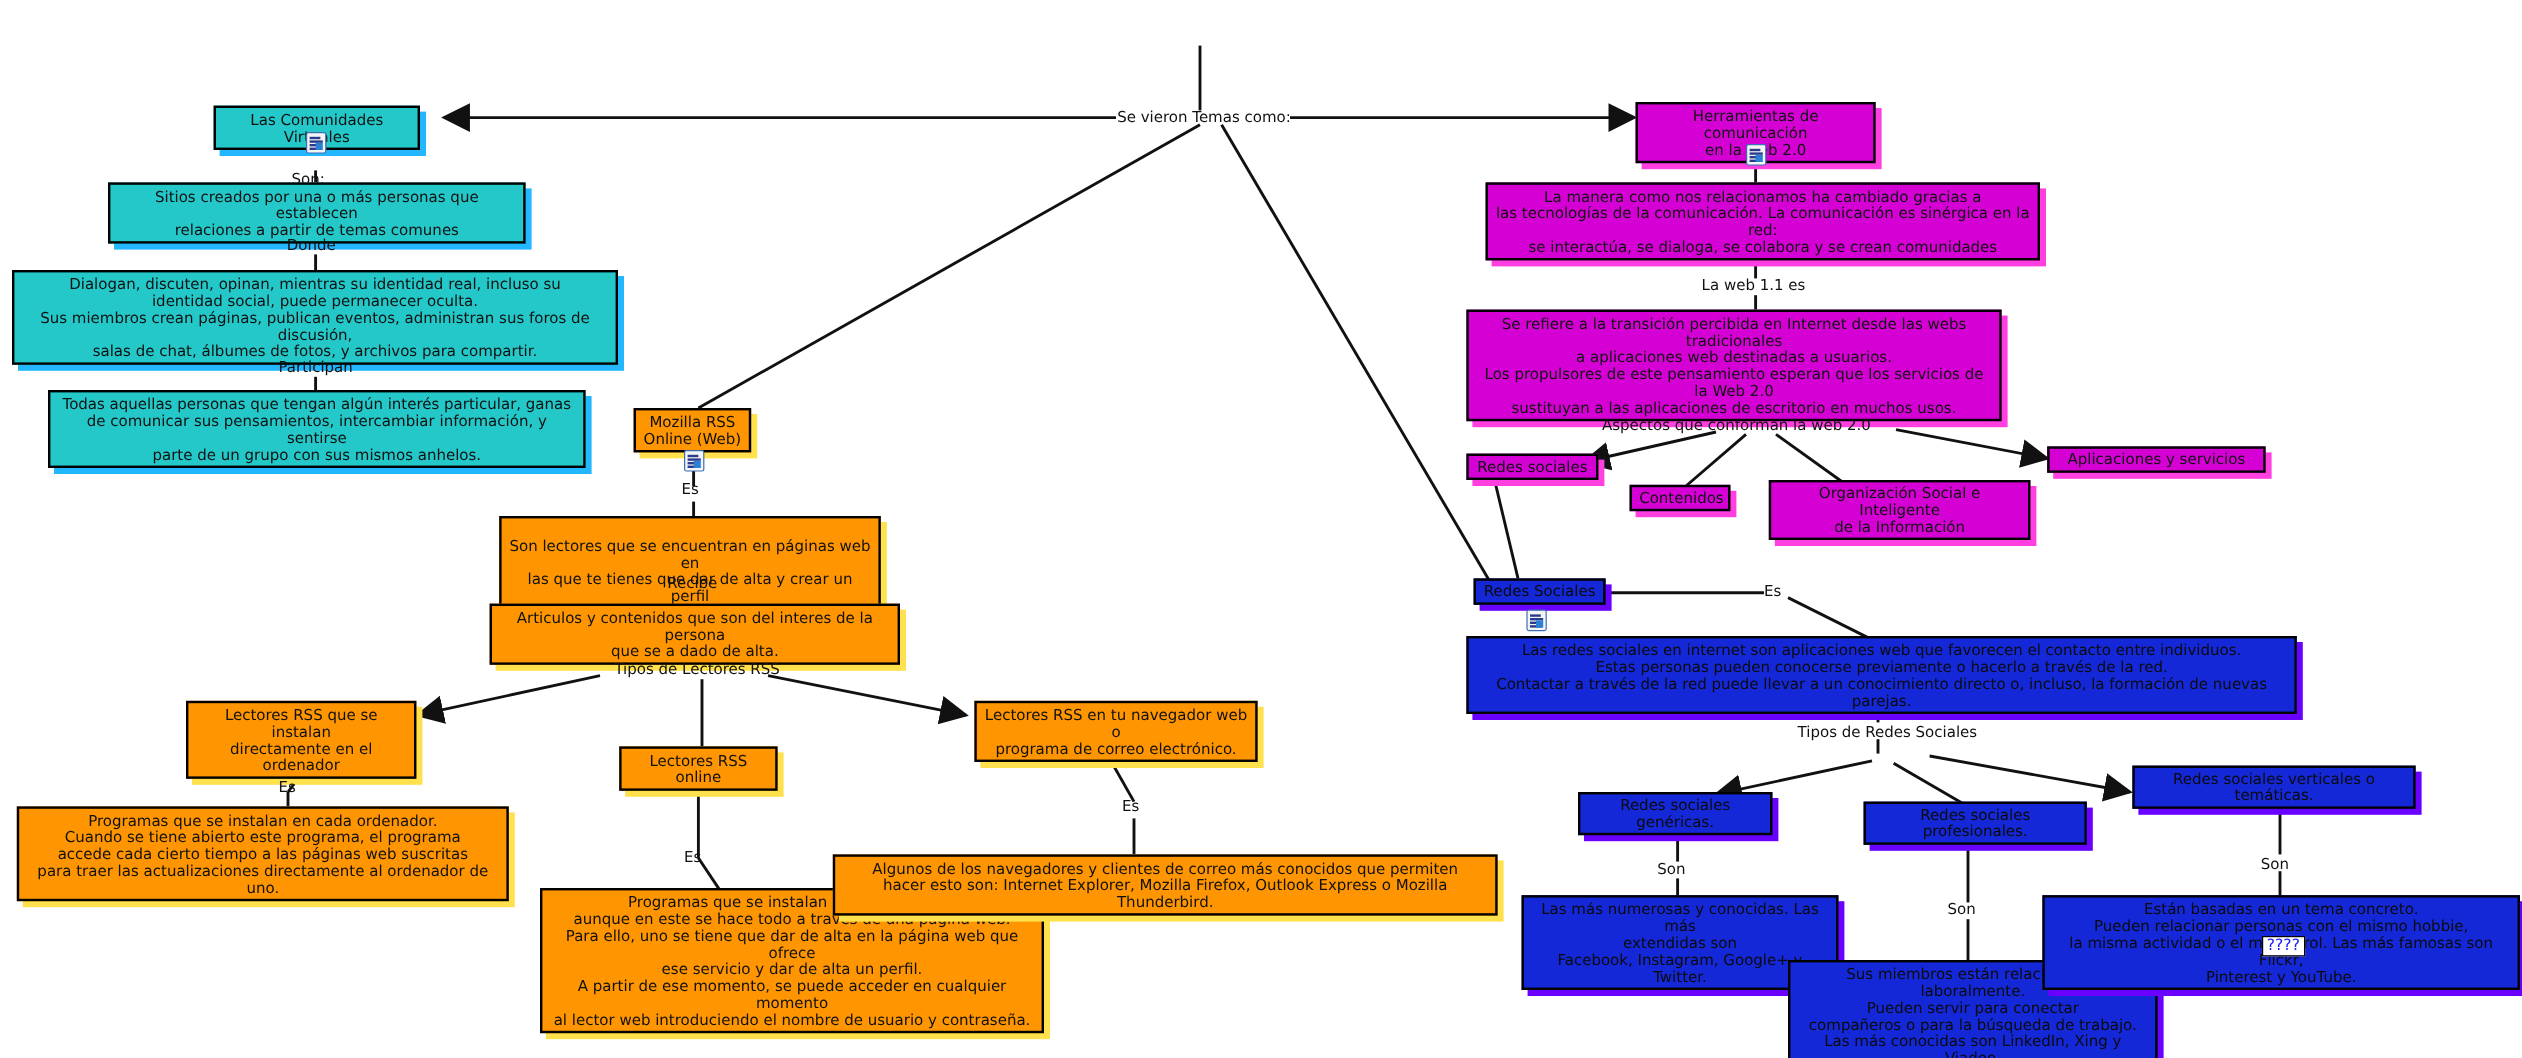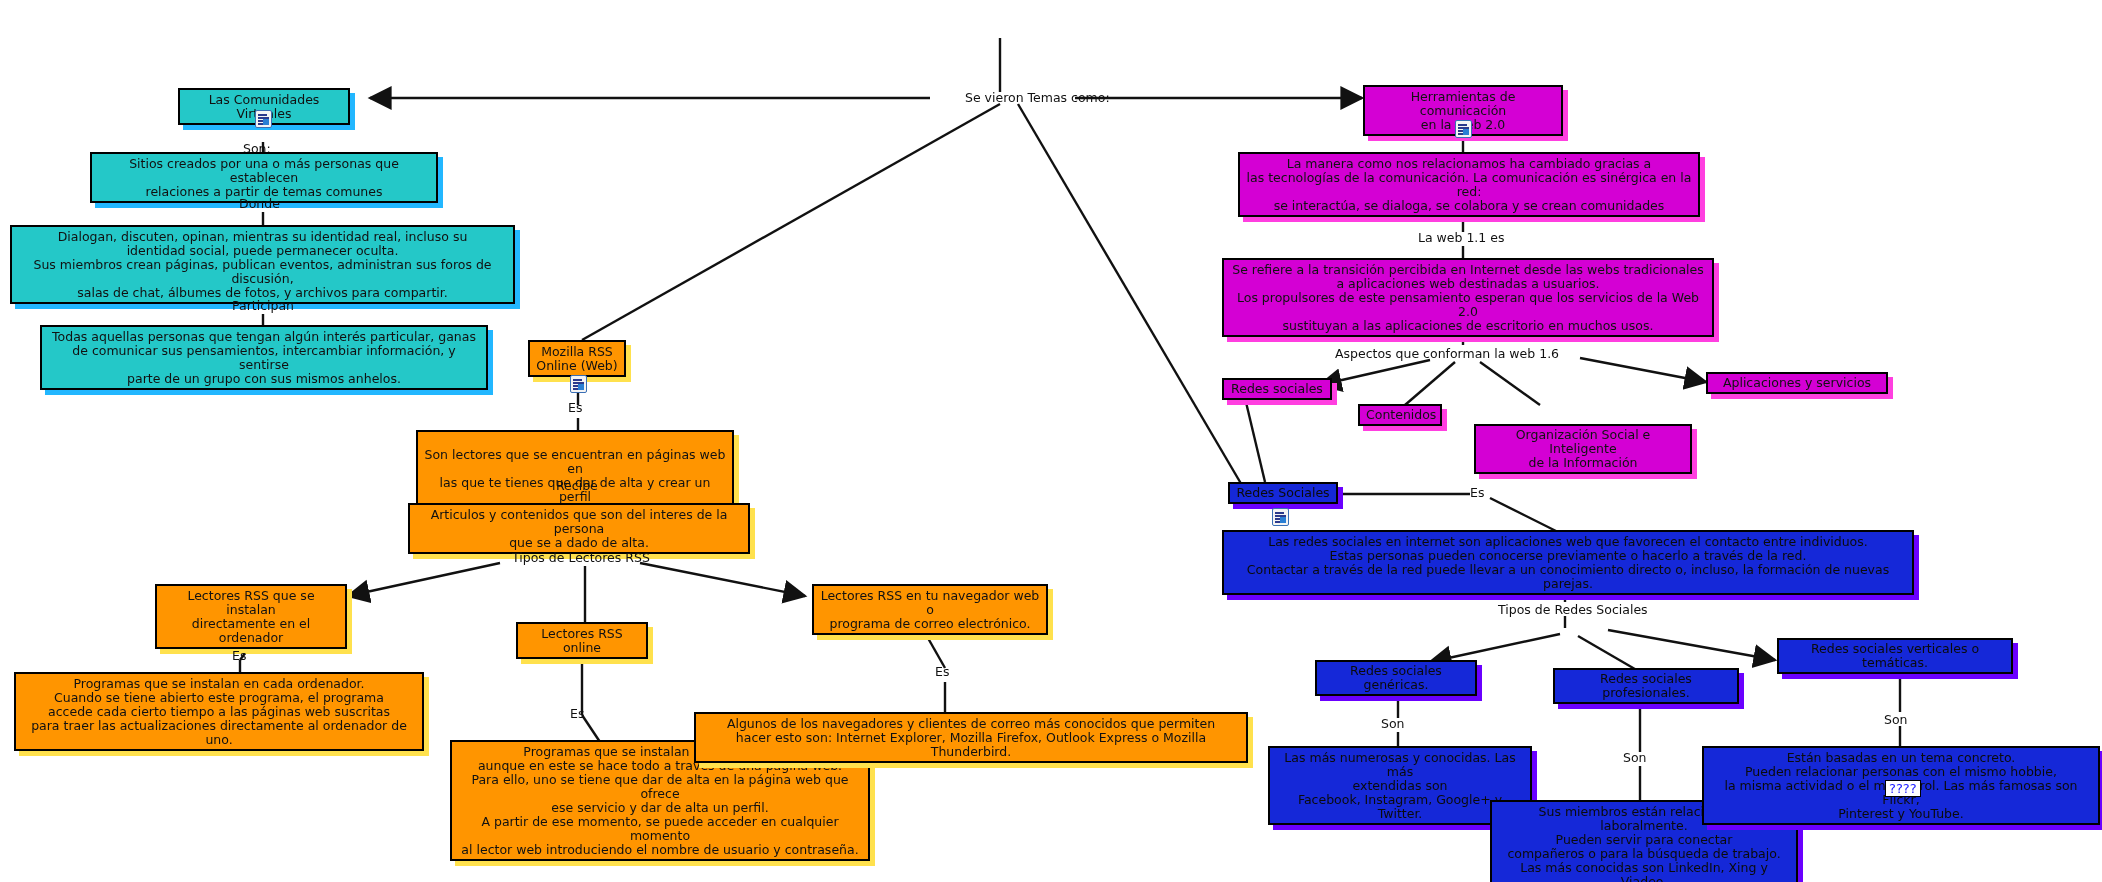--- a/index.html
+++ b/index.html
@@ -96,21 +96,21 @@
       <path d="M1398,732 L1398,748"></path>
 
       <path d="M1640,692 L1640,752"></path>
       <path d="M1640,766 L1640,800"></path>
 
       <path d="M1900,662 L1900,712"></path>
       <path d="M1900,726 L1900,748"></path>
     </g>
   </svg>
 
-  <div class="lbl" style="left:931px;top:90px;font-size:12.5px;margin-left:34px;">Se vieron Temas como:</div>
+  <div class="lbl" style="left:931px;top:90px;font-size:12.5px;">Se vieron Temas como:</div>
 
   <div class="node cyan" style="left:178px;top:88px;width:172px;font-size:12.5px;padding-top:3px;">Las Comunidades Virtuales</div>
   <div class="noteicon" style="left:255px;top:110px;">
     <i style="top:3px;width:9px;"></i>
       <i style="top:6px;width:11px;"></i>
     <i style="top:9px;width:7px;"></i>
       <i style="top:12px;width:10px;"></i>
       <b></b>
   </div>
   <div class="lbl" style="left:243px;top:141px;font-size:12.5px;">Son:</div>
@@ -172,29 +172,29 @@
     <i style="top:3px;width:9px;"></i>
       <i style="top:6px;width:11px;"></i>
     <i style="top:9px;width:7px;"></i>
       <i style="top:12px;width:10px;"></i>
       <b></b>
   </div>
   <div class="node magenta" style="left:1238px;top:152px;width:462px;font-size:12.5px;padding-top:3px;">La manera como nos relacionamos ha cambiado gracias a
 las tecnologías de la comunicación. La comunicación es sinérgica en la red:
 se interactúa, se dialoga, se colabora y se crean comunidades</div>
   <div class="lbl" style="left:1418px;top:230px;font-size:12.5px;">La web 1.1 es</div>
-  <div class="node magenta" style="left:1222px;top:258px;width:492px;font-size:12.5px;padding-top:3px;">Se refiere a la transición percibida en Internet desde las webs tradicionales
+  <div class="node magenta" style="left:1222px;top:258px;width:446px;font-size:12.5px;padding-top:3px;">Se refiere a la transición percibida en Internet desde las webs tradicionales
 a aplicaciones web destinadas a usuarios.
 Los propulsores de este pensamiento esperan que los servicios de la Web 2.0
 sustituyan a las aplicaciones de escritorio en muchos usos.</div>
-  <div class="lbl" style="left:1335px;top:346px;font-size:12.5px;">Aspectos que conforman la web 1.6</div>
+  <div class="lbl" style="left:1335px;top:346px;font-size:12.5px;">Aspectos que conforman la web 2.0</div>
 
   <div class="node magenta" style="left:1222px;top:378px;width:110px;font-size:12.5px;padding-top:2px;">Redes sociales</div>
   <div class="node magenta" style="left:1358px;top:404px;width:84px;font-size:12.5px;padding-top:2px;">Contenidos</div>
-  <div class="node magenta" style="left:1474px;top:400px;width:218px;font-size:12.5px;padding-top:2px;margin-top:24px;">Organización Social e Inteligente
+  <div class="node magenta" style="left:1474px;top:400px;width:218px;font-size:12.5px;padding-top:2px;">Organización Social e Inteligente
 de la Información</div>
   <div class="node magenta" style="left:1706px;top:372px;width:182px;font-size:12.5px;padding-top:2px;">Aplicaciones y servicios</div>
 
   <div class="node blue" style="left:1228px;top:482px;width:110px;font-size:12.5px;padding-top:2px;">Redes Sociales</div>
   <div class="noteicon" style="left:1272px;top:508px;">
     <i style="top:3px;width:9px;"></i>
       <i style="top:6px;width:11px;"></i>
     <i style="top:9px;width:7px;"></i>
       <i style="top:12px;width:10px;"></i>
       <b></b>

